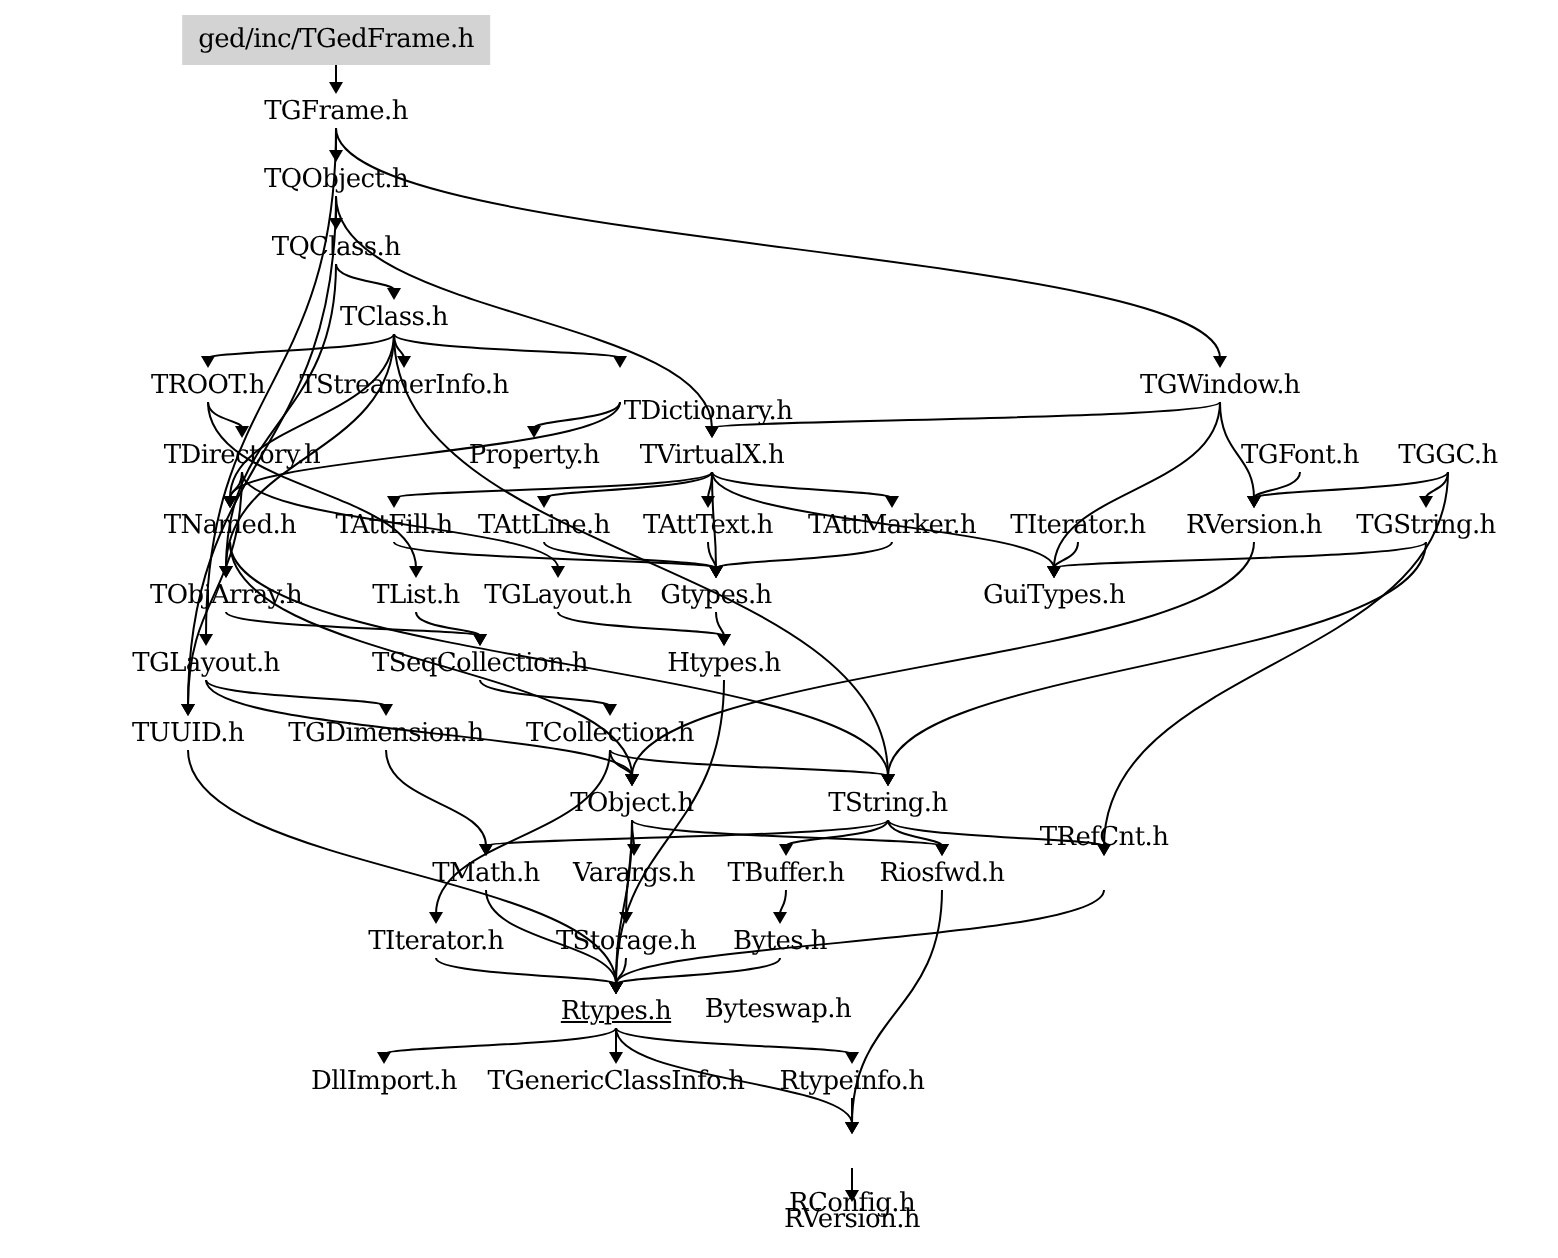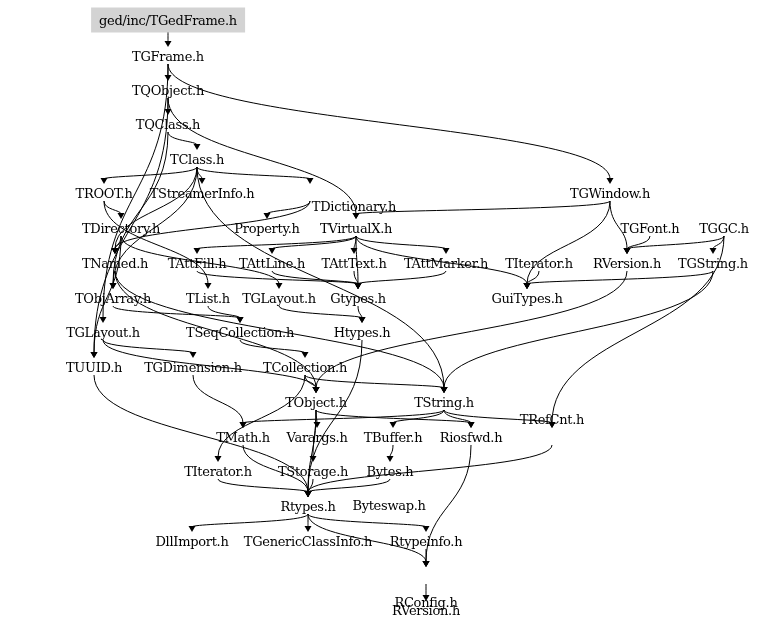--- a/index.html
+++ b/index.html
@@ -210,20 +210,20 @@
     <div class="node" style="left: 316px; top: 402px;">TObject.h</div>
     <div class="node" style="left: 444px; top: 402px;">TString.h</div>
     <div class="node" style="left: 243px; top: 437px;">TMath.h</div>
     <div class="node" style="left: 317px; top: 437px;">Varargs.h</div>
     <div class="node" style="left: 393px; top: 437px;">TBuffer.h</div>
     <div class="node" style="left: 471px; top: 437px;">Riosfwd.h</div>
     <div class="node" style="left: 552px; top: 419px;">TRefCnt.h</div>
     <div class="node" style="left: 218px; top: 471px;">TIterator.h</div>
     <div class="node" style="left: 313px; top: 471px;">TStorage.h</div>
     <div class="node" style="left: 390px; top: 471px; text-align: center;">Bytes.h</div>
-    <div class="node" style="left: 308px; top: 506px;">Rtypes.h</div>
+    <div class="node" style="left: 308px; top: 506px; text-decoration: underline;">Rtypes.h</div>
     <div class="node" style="left: 389px; top: 505px;">Byteswap.h</div>
     <div class="node" style="left: 192px; top: 541px;">DllImport.h</div>
     <div class="node" style="left: 308px; top: 541px;">TGenericClassInfo.h</div>
     <div class="node" style="left: 426px; top: 541px;">Rtypeinfo.h</div>
     <div class="node" style="left: 426px; top: 576px; margin-top: 26px;">RConfig.h</div>
     <div class="node" style="left: 426px; top: 610px;">RVersion.h</div>
   </div>
 
 </body></html>

